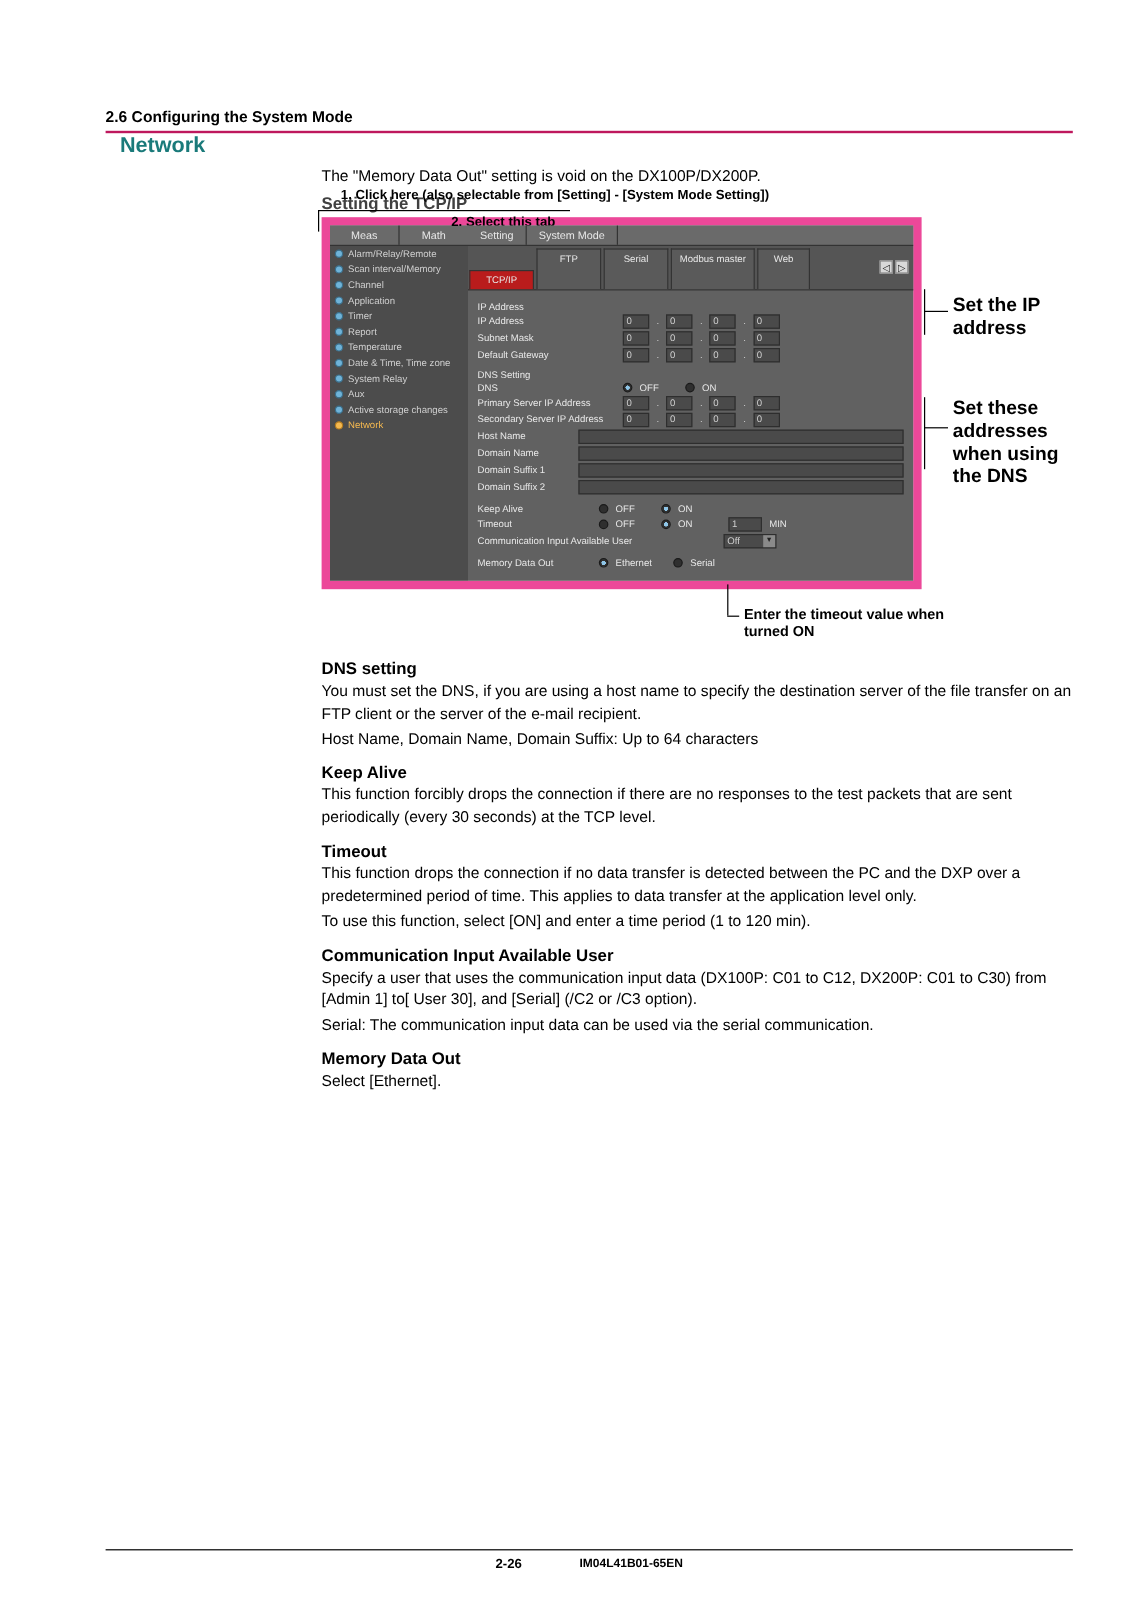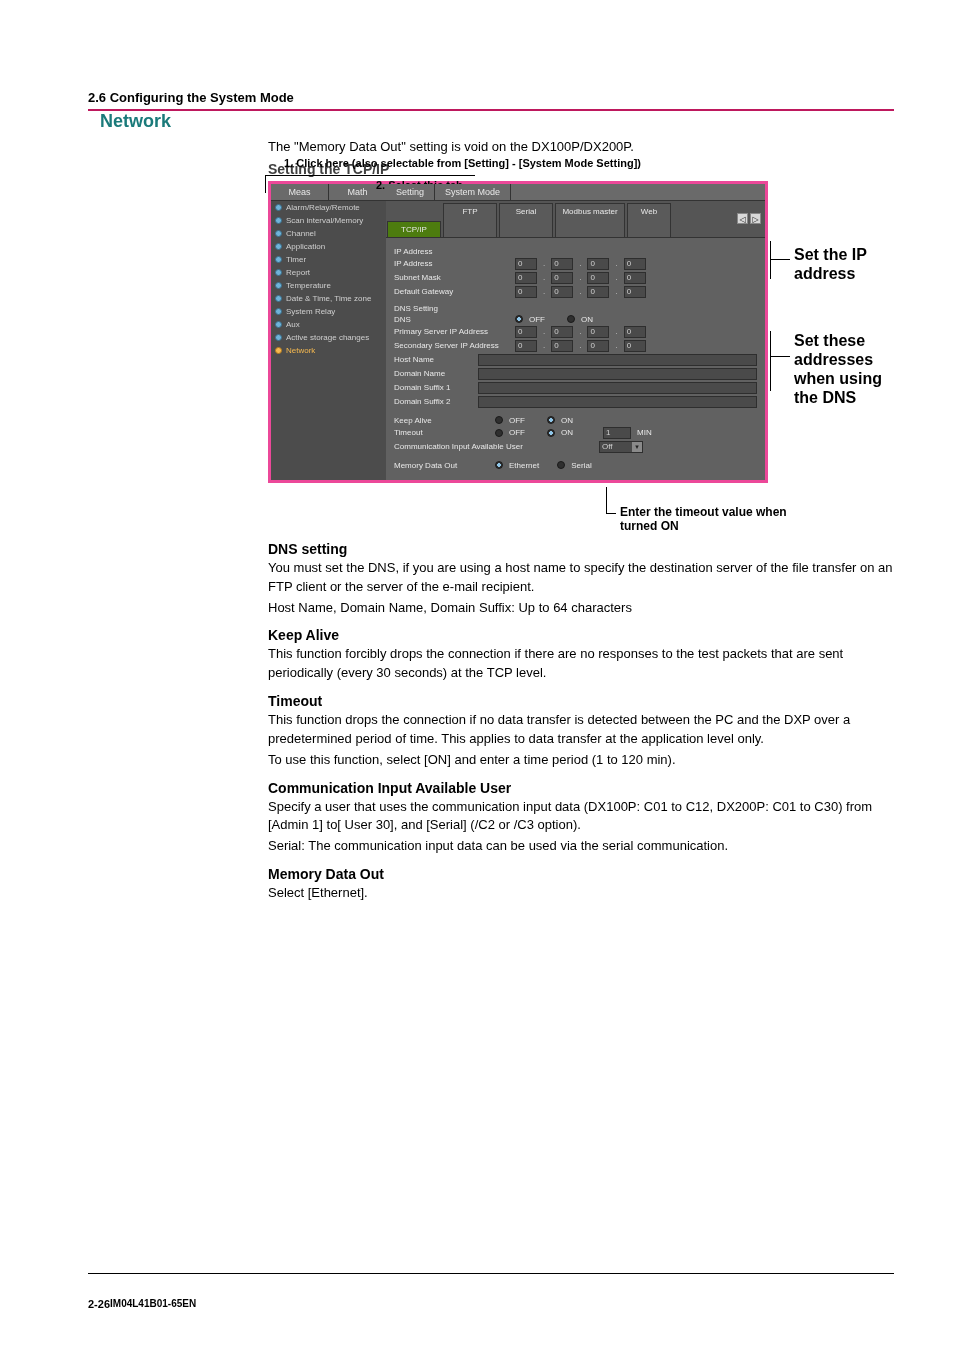--- a/index.html
+++ b/index.html
@@ -8,35 +8,35 @@
   .section-header { font-size: 13px; font-weight: bold; border-bottom: 2px solid #be185d; padding-bottom: 4px; margin-bottom: 0; }
   .network-title { font-size: 18px; font-weight: bold; color: #1a7a7a; margin-left: 12px; margin-bottom: 6px; }
   .body-indent { margin-left: 180px; width: 630px; }
   .intro { font-size: 13px; margin-bottom: 6px; }
   .subhead-blue { font-size: 14px; font-weight: bold; color: #404040; margin-top: 4px; margin-bottom: 2px; }
   .subhead-black { font-size: 14px; font-weight: bold; color: #000; margin-top: 10px; margin-bottom: 2px; }
   .para { font-size: 13px; line-height: 1.45; margin-bottom: 2px; }
 
   
   .app-wrap { position: relative; margin: 4px 0 6px -60px; }
-  .app { width: 500px; display: flex; border: 3px solid #ec4899; margin-left: 60px; }
+  .app { width: 500px; display: flex; border: 7px solid #ec4899; margin-left: 60px; }
   .sidebar { width: 115px; background: #4c4c4c; color: #cfcfcf; font-size: 8px; }
   .sidebar-tabs { display:flex; background:#6a6a6a; color:#e8e8e8; font-size:9px; border-bottom:1px solid #333;}
   .sidebar-tabs div { flex:1; text-align:center; padding:3px 0; border-right:1px solid #333;}
   .sidebar-tabs div:last-child { border-right:none;}
   .side-item { display:flex; align-items:center; gap:4px; padding:2px 4px; }
   .side-item.active { color:#f5b950; }
   .dot { width:7px; height:7px; border-radius:50%; background:#6fb3d8; flex-shrink:0; border:1px solid #3a6e8a;}
   .dot.active { background:#f5b950; border-color:#b27a1f;}
   .main { flex:1; background:#616161; color:#e8e8e8; font-size:8px; position:relative; }
   .main-top-tabs { display:flex; background:#6a6a6a; border-bottom:1px solid #333; font-size:9px;}
   .main-top-tabs div { padding:3px 10px; border-right:1px solid #333;}
   .sub-tabs { display:flex; align-items:stretch; background:#555; border-bottom:1px solid #333; font-size:8px; }
   .sub-tab { padding:3px 0; text-align:center; border:1px solid #333; border-bottom:none; margin:2px 1px 0 1px; background:#5a5a5a; }
-  .sub-tab.active { background:#4d7c0f;margin-top:20px; }
+  .sub-tab.active { background:#b91c1c;margin-top:20px; }
   .arrow-btns { margin-left:auto; display:flex; align-items:center; padding-right:4px; gap:2px;}
   .arrow-btn { width:11px; height:11px; background:#d9d9d9; color:#222; font-size:8px; line-height:11px; text-align:center; border:1px solid #888;}
   .main-body { padding:6px 8px 8px 8px; }
   .grp-title { margin:3px 0 2px 0; }
   .row { display:flex; align-items:center; margin:2px 0; gap:6px; }
   .lbl { width:115px; flex-shrink:0; }
   .ipbox { width:22px; height:12px; background:#4a4a4a; border:1px solid #2e2e2e; color:#d0d0d0; font-size:8px; padding-left:2px; line-height:10px;}
   .ipdot { color:#d0d0d0; }
   .txtbox { height:12px; background:#4a4a4a; border:1px solid #2e2e2e; flex:1; }
   .radio { width:8px; height:8px; border-radius:50%; background:#2f2f2f; border:1px solid #1a1a1a; display:inline-block;}
@@ -52,21 +52,21 @@
   .callout-top2-text { position:absolute; left:168px; top:-2px; font-size:11px; font-weight:bold; white-space:nowrap;}
 
   .right-annot { position:absolute; font-size:16px; font-weight:bold; line-height:1.2;}
   .right-line { position:absolute; border-top:1px solid #000; }
   .right-line-tick { position:absolute; border-left:1px solid #000; width:1px;}
 
   .bottom-callout-text { font-size:12px; font-weight:bold; text-align:left; }
   .bottom-line { position:absolute; border-left:1px solid #000; width:1px;}
   .bottom-hline { position:absolute; border-top:1px solid #000;}
 
-  .footer { position:absolute; bottom:40px; left:88px; right:60px; border-top:1px solid #000; padding-top:24px; display:flex; justify-content:flex-start; font-size:11px;}
+  .footer { position:absolute; bottom:40px; left:88px; right:60px; border-top:1px solid #000; padding-top:6px; display:flex; justify-content:center; font-size:11px;gap:48px;}
   .footer .pn { font-weight:bold;}
   .footer .doc { font-weight:bold; font-size:10px;}
 </style>
 </head>
 <body>
 
 <div class="page">
   <div class="section-header">2.6  Configuring the System Mode</div>
   <div class="network-title">Network</div>
 

